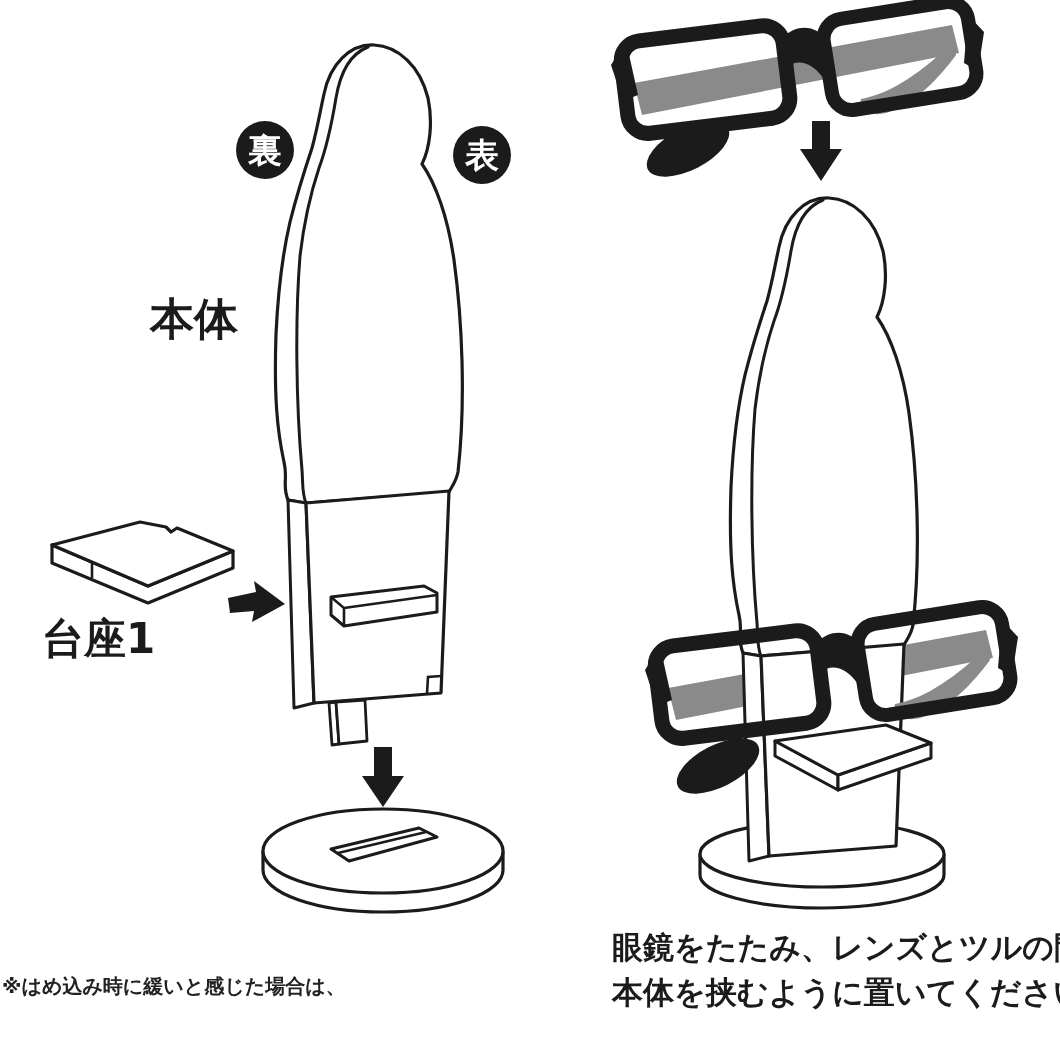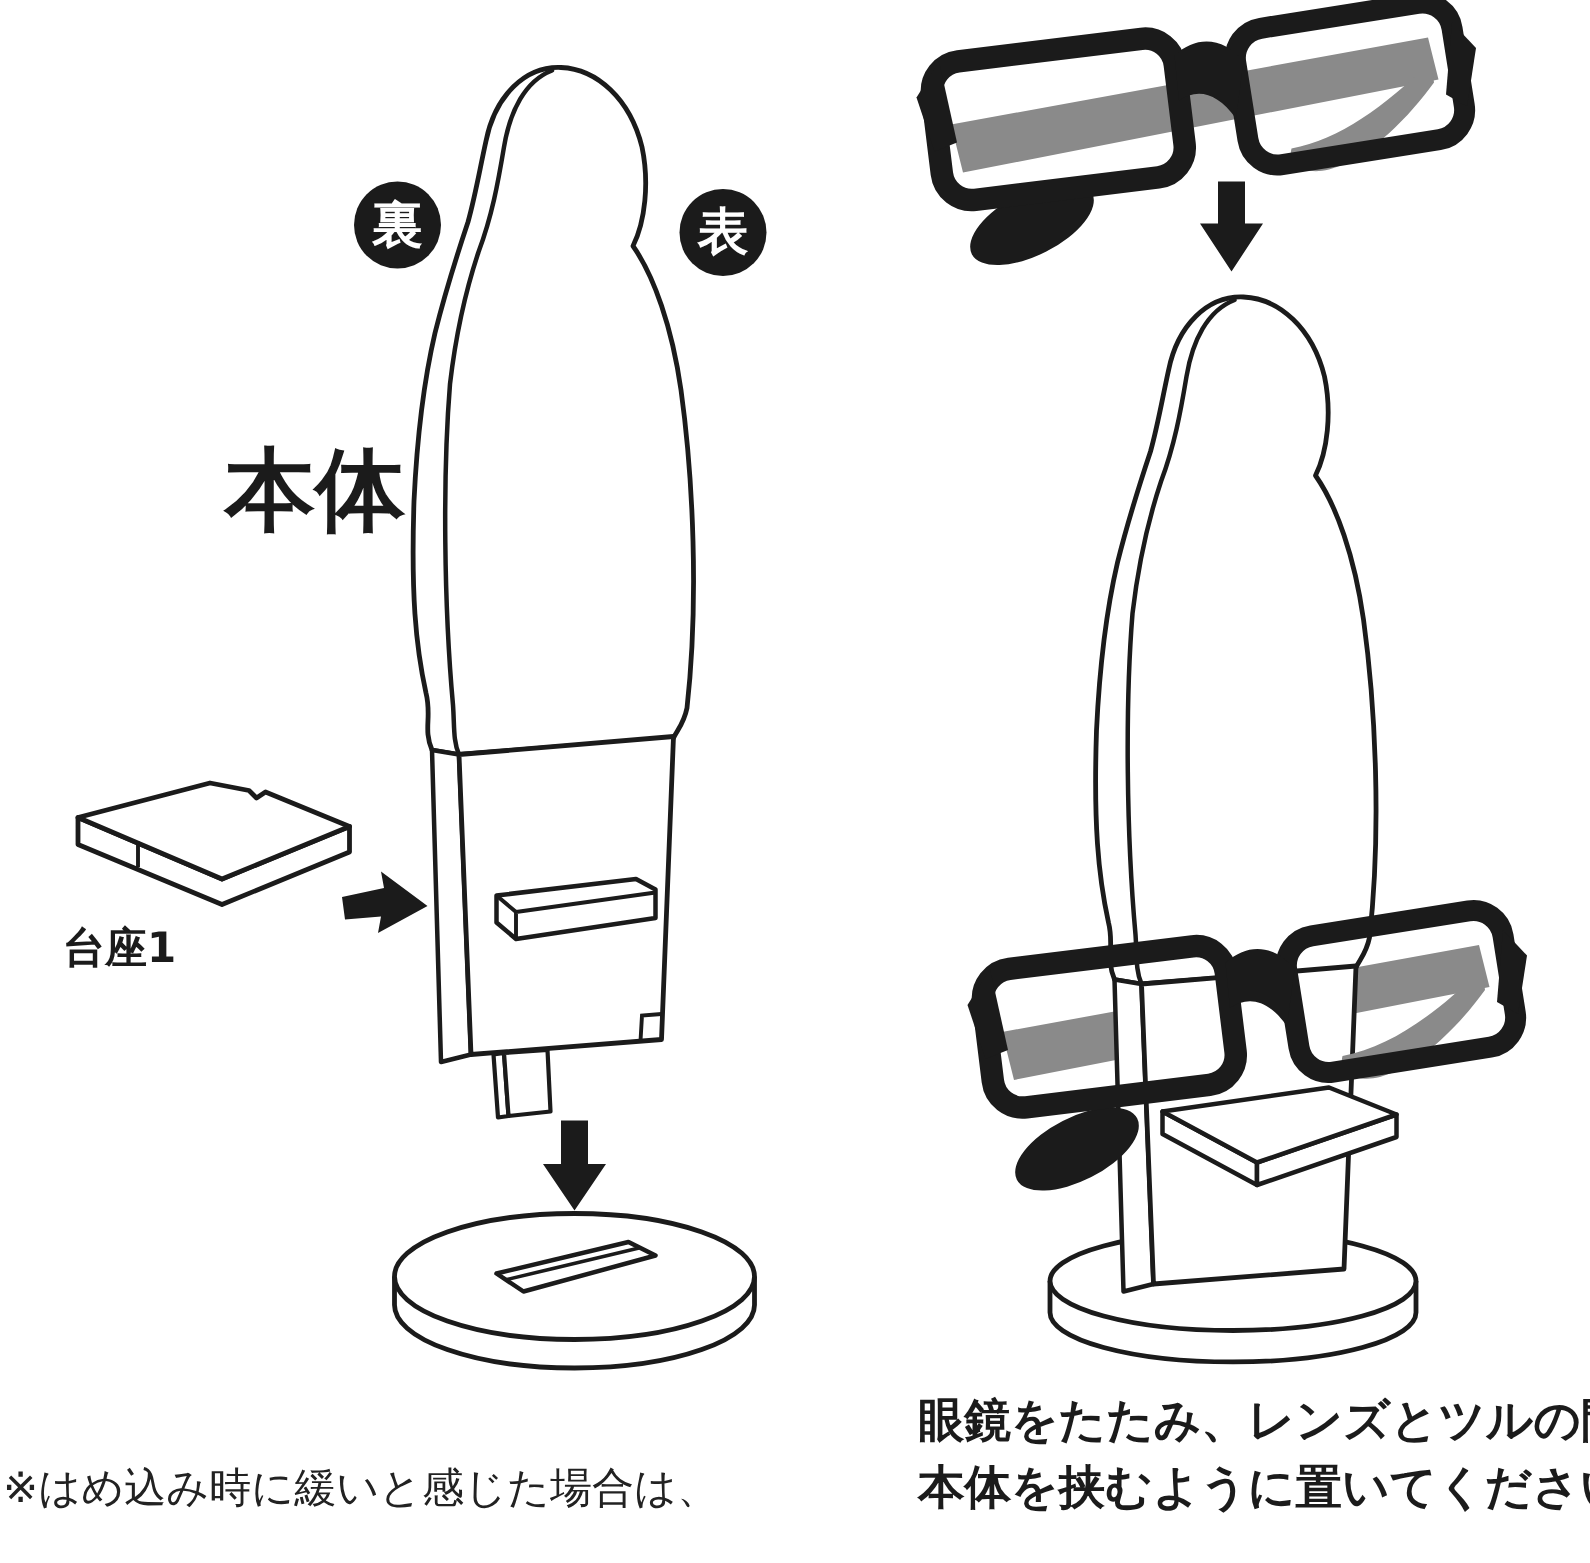--- a/index.html
+++ b/index.html
@@ -15,21 +15,21 @@
     background:#1b1b1b;color:#ffffff;display:flex;align-items:center;justify-content:center;
     font-size:34px;font-weight:700;line-height:1;
   }
   .part-label{
     position:absolute;font-weight:700;color:#1b1b1b;line-height:1;white-space:nowrap;
   }
   .caption{
     position:absolute;font-weight:700;font-size:31px;color:#1b1b1b;line-height:1.3;white-space:nowrap;
   }
   .note{
-    position:absolute;font-weight:400;font-size:28px;color:#222222;line-height:1.42;white-space:nowrap;
+    position:absolute;font-weight:700;font-size:20px;color:#222222;line-height:1.42;white-space:nowrap;
   }
 </style>
 </head>
 <body>
 
 <div class="stage">
 
 <svg width="1060" height="1042" viewBox="0 0 1060 1042">
   <defs>
 
@@ -116,23 +116,23 @@
     <path d="M165,34 C180,20 198,22 211,38 L206,76 C193,58 180,56 168,64 Z" fill="#1b1b1b"></path>
     <path d="M8,38 L-7,62 L5,98 L20,92 Z" fill="#1b1b1b"></path>
     <path d="M350,12 L366,29 L360,68 L346,60 Z" fill="#1b1b1b"></path>
   </g>
 </svg>
 
 <div class="badge" style="left:236px;top:121px;">裏</div>
 
 <div class="badge" style="left:453px;top:126px;">表</div>
 
-<div class="part-label" style="left:150px;top:297px;font-size:60px;">本体</div>
+<div class="part-label" style="left:150px;top:297px;font-size:44px;">本体</div>
 
-<div class="part-label" style="left:42px;top:618px;font-size:28px;">台座1</div>
+<div class="part-label" style="left:42px;top:618px;font-size:42px;">台座1</div>
 
 
 
 <div class="note" style="left:2px;top:972px;">
   <div>※はめ込み時に緩いと感じた場合は、</div>
 </div>
 
 <div class="caption" style="left:612px;top:925px;line-height:1.45;">
   <div>眼鏡をたたみ、レンズとツルの間に</div>
   <div>本体を挟むように置いてください</div>

